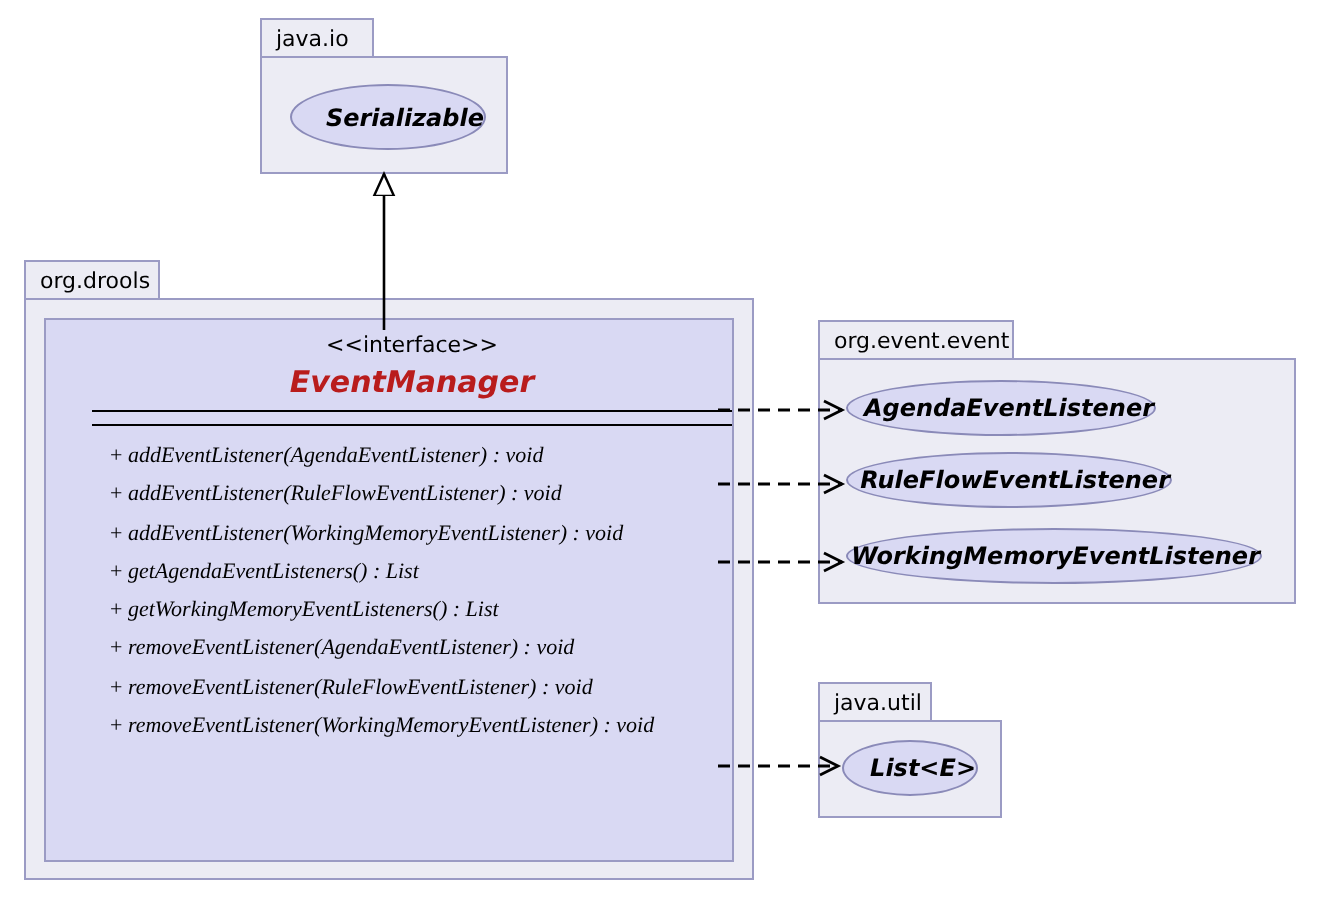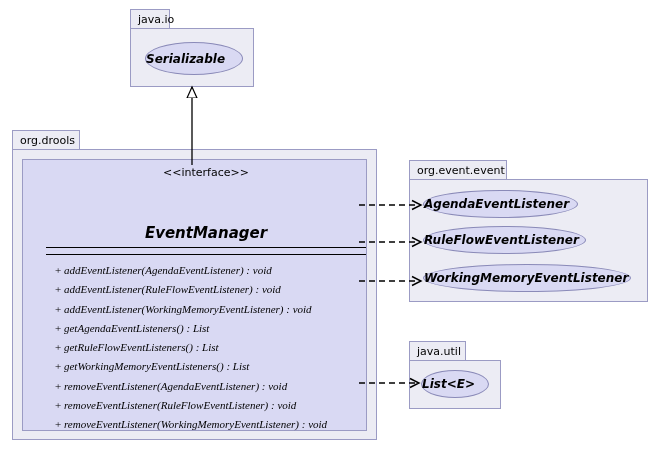--- a/index.html
+++ b/index.html
@@ -64,24 +64,23 @@
   }
   .cb-stereo {
     font-size: 11px;
     color: #000;
     line-height: 14px;
   }
   .cb-title {
     font-size: 15px;
     font-weight: bold;
     font-style: italic;
-    color: #000000;
+    color: #b91c1c;
     line-height: 22px;
     padding-bottom: 3px;
-    margin-top: 42px;
   }
   .cb-sep {
     height: 0;
     border-top: 1px solid #000000;
   }
   .cb-attrs {
     height: 6px;
   }
   .cb-ops {
     padding: 6px 0 6px 0;
@@ -101,21 +100,21 @@
 
   
   .ellipse {
     position: absolute;
     box-sizing: border-box;
     background: #d9d9f3;
     border: 1px solid #8a8ab8;
     border-radius: 50%;
     display: flex;
     align-items: center;
-    justify-content: flex-start;
+    justify-content: flex-end;
     font-size: 12px;
     font-weight: bold;
     font-style: italic;
     color: #000;
     white-space: nowrap;
   }
 
   svg.edges {
     position: absolute;
     left: 0; top: 0;
@@ -124,21 +123,21 @@
     overflow: visible;
     pointer-events: none;
   }
 </style>
 </head>
 <body>
 
 <div id="canvas">
 
   <div class="pkg" style="left:130px; top:9px; width:124px; height:78px;">
-    <div class="pkg-tab" style="width:40px;">java.io</div>
+    <div class="pkg-tab" style="width:57px;">java.io</div>
     <div class="pkg-body" style="top:19px; width:124px; height:59px;"></div>
     <div class="ellipse" style="left:15px; top:33px; width:98px; height:33px;">
       <span>Serializable</span>
     </div>
   </div>
 
   <div class="pkg" style="left:12px; top:130px; width:365px; height:310px;">
     <div class="pkg-tab" style="width:68px;">org.drools</div>
     <div class="pkg-body" style="top:19px; width:365px; height:291px;"></div>
 
@@ -162,24 +161,20 @@
         <div class="op">
           <span class="vis">+</span>
           <span>addEventListener(WorkingMemoryEventListener) : void</span>
         </div>
         <div class="op">
           <span class="vis">+</span>
           <span>getAgendaEventListeners() : List</span>
         </div>
         <div class="op">
           <span class="vis">+</span>
-          <span>getRuleFlowEventListeners() : List</span>
-        </div>
-        <div class="op">
-          <span class="vis">+</span>
           <span>getWorkingMemoryEventListeners() : List</span>
         </div>
         <div class="op">
           <span class="vis">+</span>
           <span>removeEventListener(AgendaEventListener) : void</span>
         </div>
         <div class="op">
           <span class="vis">+</span>
           <span>removeEventListener(RuleFlowEventListener) : void</span>
         </div>

